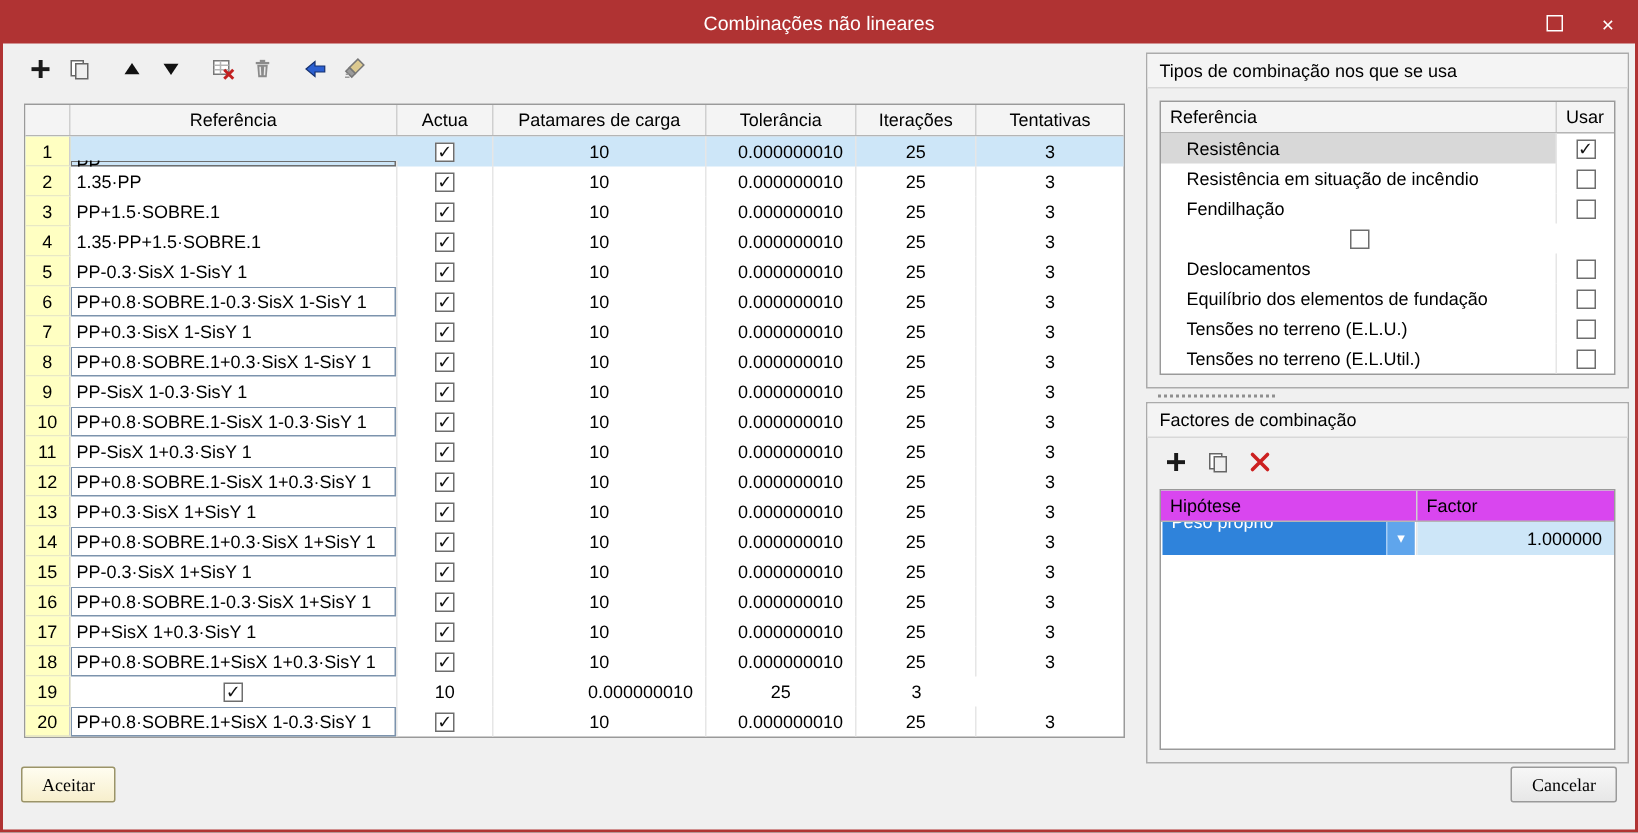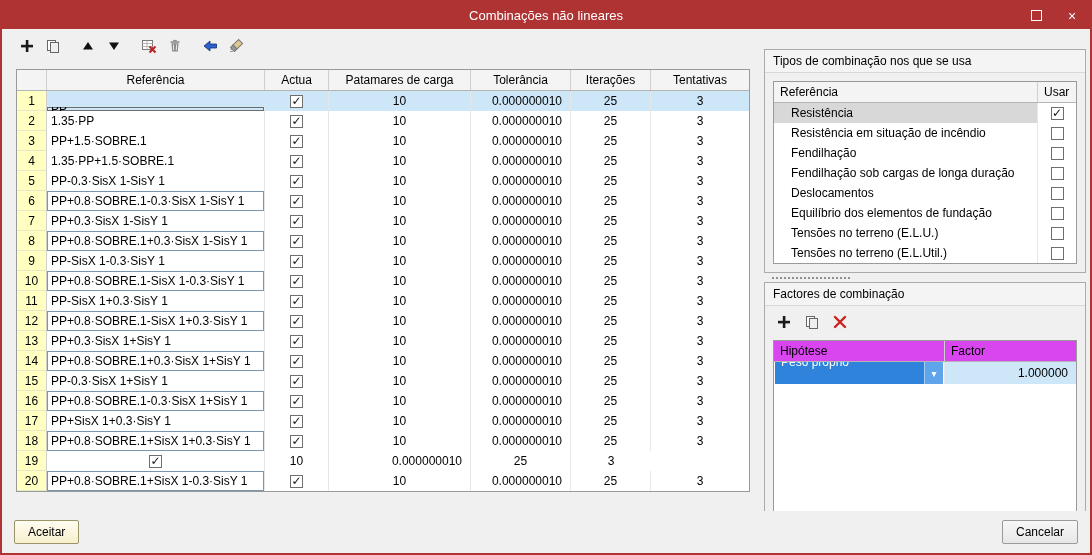--- a/index.html
+++ b/index.html
@@ -30,21 +30,21 @@
   .trow .c:last-child{border-right:none;}
   .c.num{background:var(--rownum,#FFFFC2);justify-content:center;border-right:1px solid #cfcfcf;border-bottom:1px solid #e8e8c4;padding:0;}
   .c.mid{justify-content:center;}
   .c.tol{justify-content:flex-end;padding-right:8px;}
   .c.actua{justify-content:center;}
   .c.boxed{box-shadow:inset 0 0 0 1px #7c93ad;}
   .c.focus{box-shadow:inset 0 0 0 1px #6e6e6e;margin-top:16px;}
   .cb{width:13px;height:13px;box-sizing:border-box;border:1px solid #6e6e6e;background:#fff;display:inline-flex;align-items:center;justify-content:center;font-size:12px;line-height:1;color:#111;}
   .cb.on::after{content:"✓";font-weight:bold;margin-top:-1px;}
   
-  .right{position:absolute;left:762px;top:20px;width:322px;}
+  .right{position:absolute;left:762px;top:6px;width:322px;}
   .group{border:1px solid #ababab;background:var(--panel,#F0F0F0);}
   .gtitle{height:22px;display:flex;align-items:center;padding:0 8px;font-size:12px;background:#F4F4F4;border-bottom:1px solid #d8d8d8;}
   .ttable{margin:8px;border:1px solid #9a9a9a;background:#fff;font-size:12px;}
   .ttable .hrow{display:grid;grid-template-columns:1fr 38px;height:20px;background:#F4F4F4;border-bottom:1px solid #b5b5b5;}
   .ttable .hc{display:flex;align-items:center;padding:0 6px;border-right:1px solid #cfcfcf;overflow:hidden;white-space:nowrap;}
   .ttable .hc:last-child{border-right:none;}
   .ttable .row{display:grid;grid-template-columns:1fr 38px;height:20px;}
   .ttable .lc{display:flex;align-items:center;padding:0 17px;border-right:1px solid #e6e6e6;white-space:nowrap;overflow:hidden;}
   .ttable .row.sel .lc{background:#D8D8D8;}
   .ttable .uc{display:flex;align-items:center;justify-content:center;}
@@ -57,21 +57,21 @@
   .ftable .hc{display:flex;align-items:center;padding:0 6px;border-right:1px solid #cfcfcf;}
   .ftable .hc:last-child{border-right:none;}
   .frow{height:22px;}
   .frow.sel .fac{background:var(--sel,#CDE6F8);}
   .fc{display:flex;align-items:center;box-sizing:border-box;overflow:hidden;}
   .fc.hip{padding:1px;border-right:1px solid #e6e6e6;}
   .fc.fac{justify-content:flex-end;padding:0 8px;}
   .combo{flex:1;height:36px;background:var(--combo,#2F83DB);color:#fff;display:flex;align-items:flex-start;justify-content:space-between;padding-left:6px;overflow:hidden;}
   .combo-btn{width:18px;height:100%;background:#5FA5EC;border-left:1px solid rgba(255,255,255,.45);display:flex;align-items:center;justify-content:center;font-size:10px;color:#fff;flex:0 0 18px;}
   
-  .bottombar{flex:0 0 42px;display:flex;align-items:center;justify-content:space-between;padding:0 12px;}
+  .bottombar{flex:0 0 42px;display:flex;justify-content:space-between;padding:0 12px;font-family:Liberation Serif, serif;}
   .btn{height:24px;padding:0 13px;font-size:12px;font-family:inherit;border:1px solid #9a9a9a;border-radius:2px;
     background:linear-gradient(#f7f7f7,#e7e7e7);display:flex;align-items:center;}
   .btn.primary{background:linear-gradient(#fffdf0,#f7efcd);border-color:#9b9468;}
 </style>
 </head>
 <body>
 
 <div class="window">
 
   <div class="titlebar">
@@ -396,21 +396,20 @@
                   <span class="cb"></span>
                 </div>
               </div>
               <div class="row">
                 <div class="lc">Fendilhação</div>
                 <div class="uc">
                   <span class="cb"></span>
                 </div>
               </div>
               <div class="row">
-                <div class="lc">Fendilhação sob cargas de longa duração</div>
                 <div class="uc">
                   <span class="cb"></span>
                 </div>
               </div>
               <div class="row">
                 <div class="lc">Deslocamentos</div>
                 <div class="uc">
                   <span class="cb"></span>
                 </div>
               </div>

